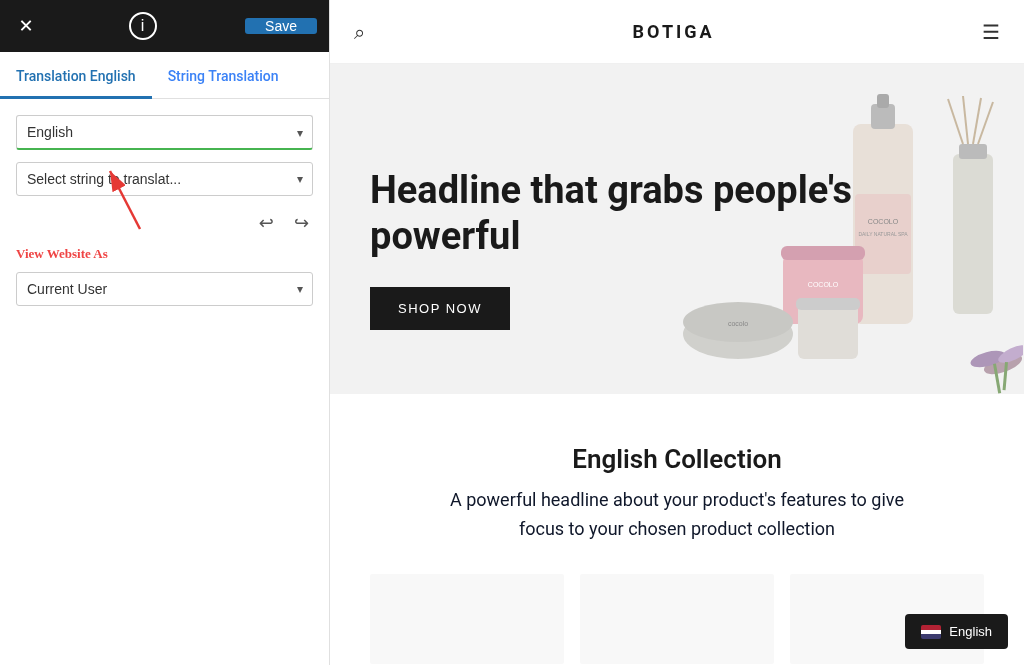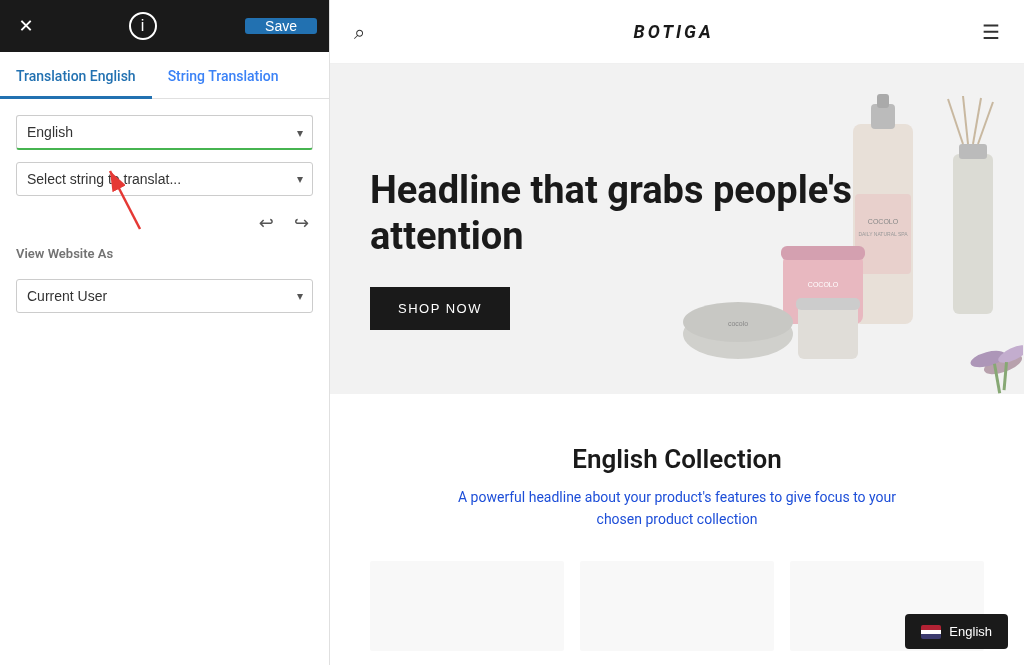--- a/index.html
+++ b/index.html
@@ -120,22 +120,23 @@
       cursor: pointer;
       font-size: 18px;
       color: #555;
       padding: 4px;
     }
 
     
     .section-label {
       font-size: 13px;
       font-weight: 600;
-      color: #737373;
-      margin-bottom: 18px;
+      color: #ef4444;
+      margin-bottom: 10px;
+      font-family: Liberation Serif, serif;
     }
 
     
     .right-panel {
       flex: 1;
       height: 665px;
       overflow-y: auto;
       background: #fff;
       position: relative;
     }
@@ -151,21 +152,20 @@
       background: #fff;
       position: sticky;
       top: 0;
       z-index: 10;
     }
     .site-nav-logo {
       font-size: 18px;
       font-weight: 700;
       letter-spacing: 3px;
       color: #1a1a1a;
-      font-style: italic;
     }
     .site-nav-search, .site-nav-menu {
       cursor: pointer;
       font-size: 20px;
       color: #333;
     }
 
     
     .hero {
       background: #f2f2f2;
@@ -214,22 +214,22 @@
       text-align: center;
       background: #fff;
     }
     .featured-title {
       font-size: 26px;
       font-weight: 600;
       color: #1a1a1a;
       margin-bottom: 12px;
     }
     .featured-subtitle {
-      font-size: 14px;
-      color: #1d4ed8;
+      font-size: 18px;
+      color: #0f172a;
       max-width: 480px;
       margin: 0 auto 30px;
       line-height: 1.6;
     }
 
     
     .product-cards {
       display: flex;
       gap: 16px;
     }
@@ -346,21 +346,21 @@
 <div class="right-panel">
 
   <nav class="site-nav">
     <span class="site-nav-search">⌕</span>
     <span class="site-nav-logo">BOTIGA</span>
     <span class="site-nav-menu">☰</span>
   </nav>
 
   <section class="hero">
     <div class="hero-text">
-      <h1 class="hero-headline">Headline that grabs people's attention</h1>
+      <h1 class="hero-headline">Headline that grabs people's powerful</h1>
       <button class="hero-btn">SHOP NOW</button>
     </div>
 
     <div class="hero-image">
       <svg width="380" height="300" viewBox="0 0 380 300" xmlns="http://www.w3.org/2000/svg">
 
         <rect x="310" y="60" width="40" height="160" rx="6" fill="#d8d8d0" opacity="0.9"></rect>
         <rect x="316" y="50" width="28" height="15" rx="3" fill="#bbb"></rect>
 
         <line x1="320" y1="50" x2="305" y2="5" stroke="#c8b8a0" stroke-width="2"></line>

